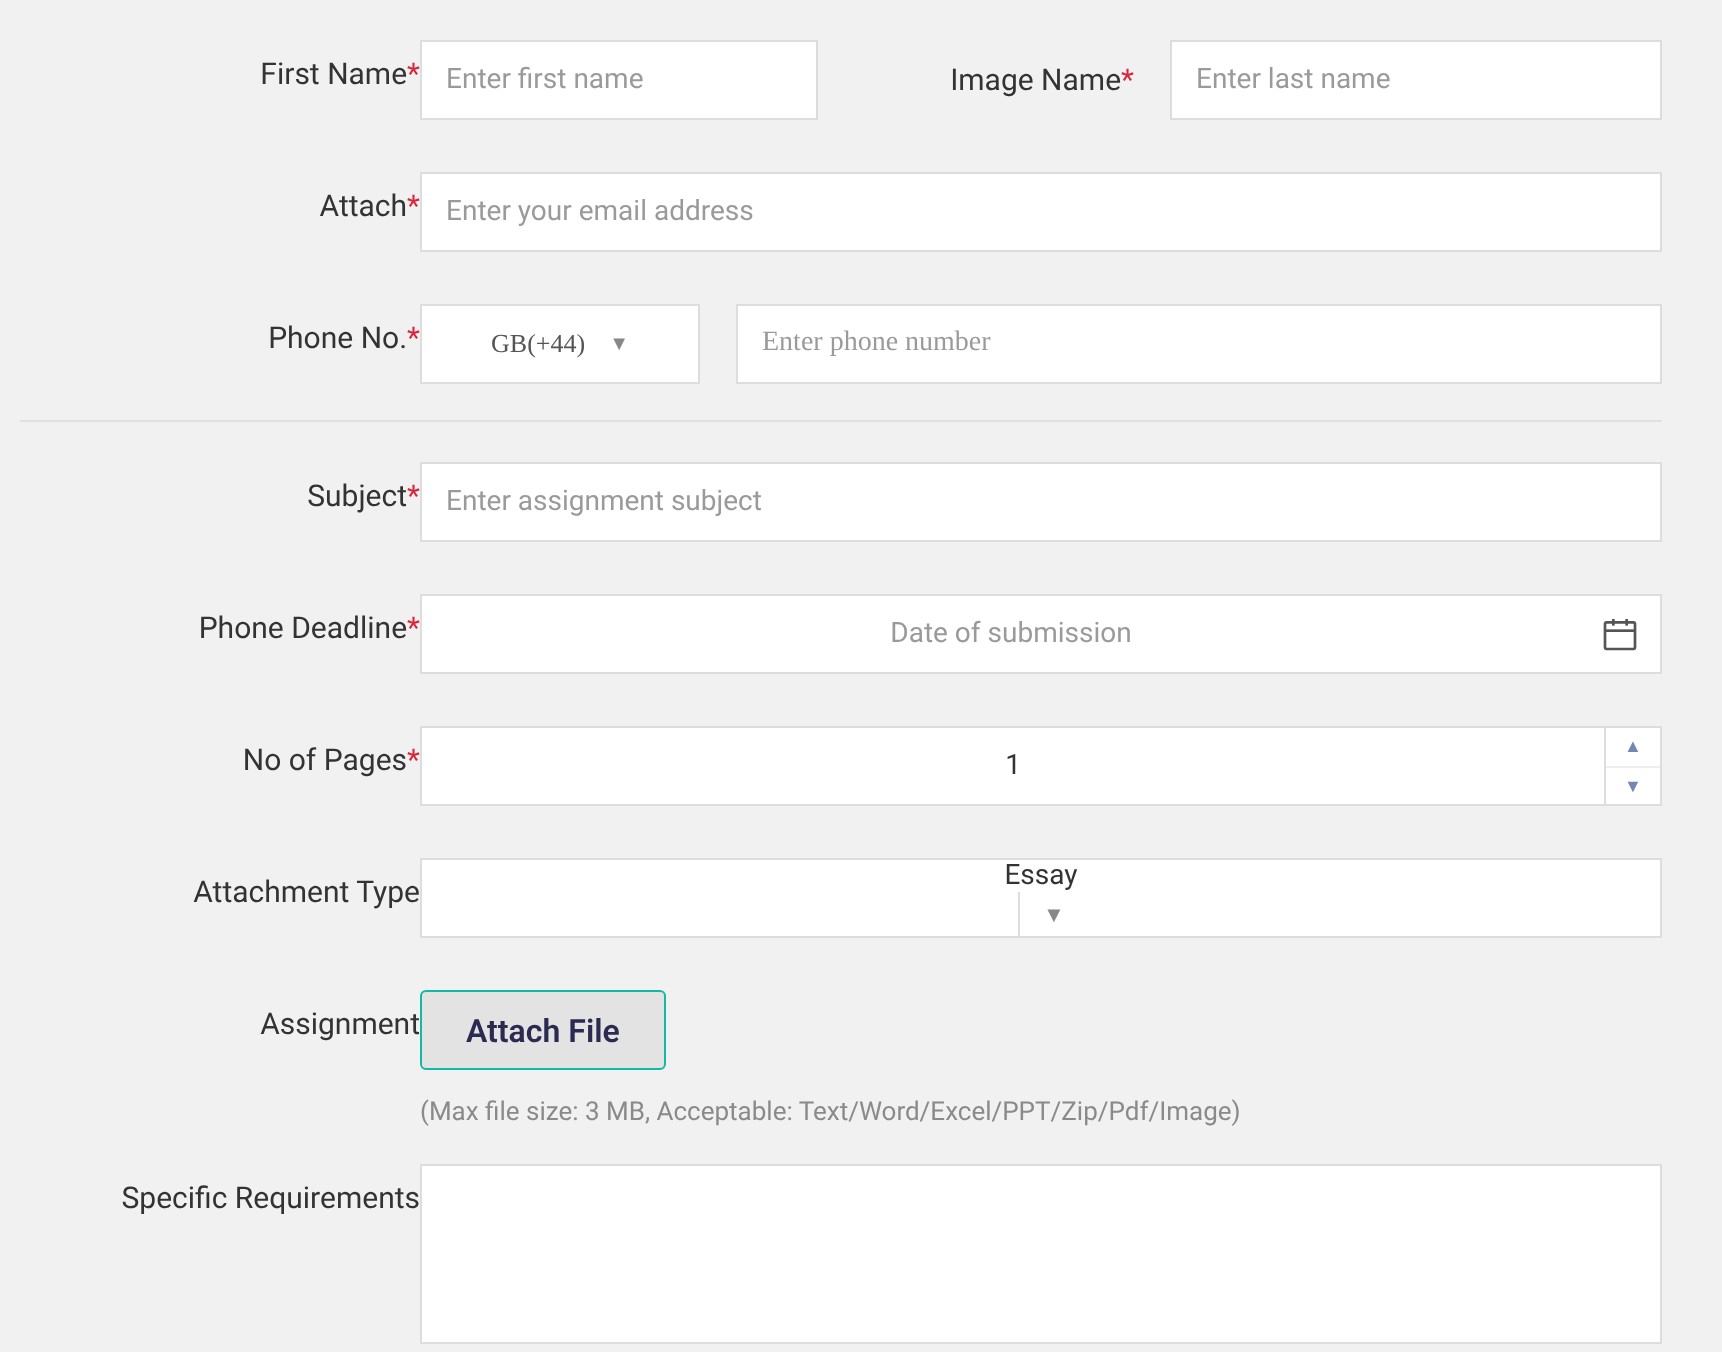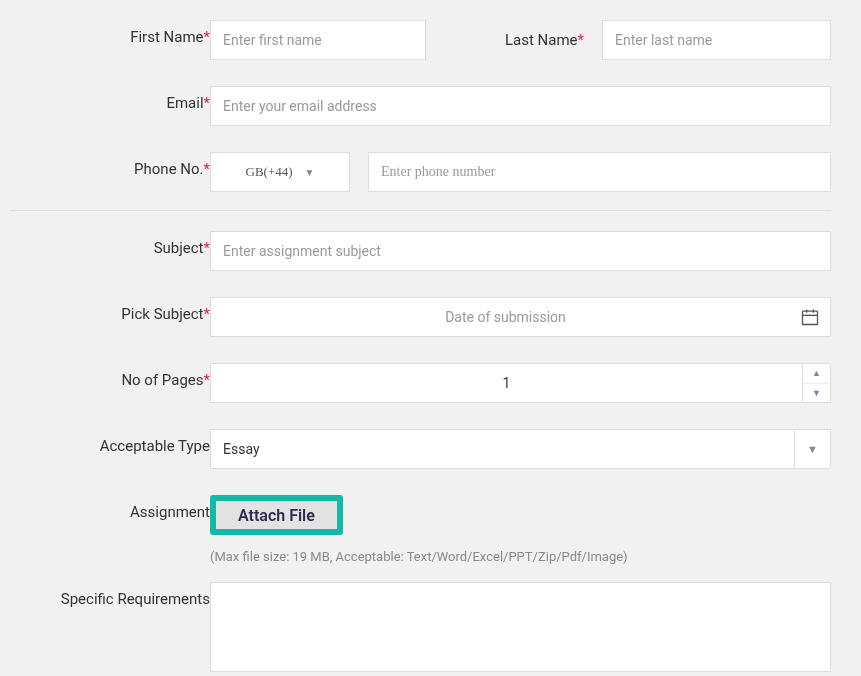--- a/index.html
+++ b/index.html
@@ -40,21 +40,21 @@
     border: 1px solid #ddd;
     height: 40px;
     padding: 0 12px;
     font-size: 14px;
     color: #333;
     outline: none;
     font-family: inherit;
   }
   .text-input::placeholder { color: #9a9a9a; }
   .text-input.full { width: 100%; }
-  .text-input.half { width: 216px; }
+  .text-input.half { width: 199px; }
   .phone-code {
     display: inline-flex;
     align-items: center;
     justify-content: center;
     gap: 12px;
     background: #fff;
     border: 1px solid #ddd;
     height: 40px;
     width: 140px;
     font-size: 13px;
@@ -112,31 +112,32 @@
     display:flex; align-items:center; justify-content:center;
   }
   .spinners button:first-child { border-bottom:1px solid #eee; }
   .select-wrap {
     position: relative; width:100%;
     background:#fff; border:1px solid #ddd;
     height:40px;
     display:flex; align-items:center;
     padding:0 12px;
     cursor:pointer;
+    flex-direction:column;
   }
   .select-wrap .sel-val { flex:1; font-size:14px; color:#333; }
   .select-wrap .sel-chev {
     border-left:1px solid #ddd;
     padding-left:12px;
     height:100%; display:flex; align-items:center;
     font-size:11px; color:#888;
   }
   .attach-btn {
     background: #e3e3e3;
-    border: 6px solid #14b8a6;
+    border: 1px solid #14b8a6;
     border-radius: 3px;
     padding: 0 22px;
     height: 40px;
     font-size: 16px;
     font-weight: 600;
     color: #2b2b52;
     cursor: pointer;
     font-family: inherit;
   }
   .hint {
@@ -159,29 +160,29 @@
 
 <div class="form">
 
   <div class="row">
     <div class="label-col">
       <span>First Name</span><span class="req">*</span>
     </div>
     <div class="field-col">
       <input class="text-input half" placeholder="Enter first name" style="">
       <span class="second-label">
-        <span>Last Name</span><span class="req">*</span>
+        <span>Image Name</span><span class="req">*</span>
       </span>
       <input class="text-input half" style="flex: 1 1 0%;" placeholder="Enter last name">
     </div>
   </div>
 
   <div class="row">
     <div class="label-col">
-      <span>Email</span><span class="req">*</span>
+      <span>Attach</span><span class="req">*</span>
     </div>
     <div class="field-col">
       <input class="text-input full" placeholder="Enter your email address" style="">
     </div>
   </div>
 
   <div class="row" style="margin-bottom:18px">
     <div class="label-col">
       <span>Phone No.</span><span class="req">*</span>
     </div>
@@ -200,21 +201,21 @@
     <div class="label-col">
       <span>Subject</span><span class="req">*</span>
     </div>
     <div class="field-col">
       <input class="text-input full" placeholder="Enter assignment subject" style="">
     </div>
   </div>
 
   <div class="row">
     <div class="label-col">
-      <span>Pick Subject</span><span class="req">*</span>
+      <span>Phone Deadline</span><span class="req">*</span>
     </div>
     <div class="field-col">
       <div class="date-wrap">
         <input class="text-input" placeholder="Date of submission" style="">
         <span class="cal-icon">
           <svg viewBox="0 0 24 24" width="20" height="20" fill="none" stroke="#555" stroke-width="1.6">
             <rect x="3" y="5" width="18" height="16" rx="1"></rect>
             <line x1="3" y1="10" x2="21" y2="10"></line>
             <line x1="8" y1="3" x2="8" y2="7"></line>
             <line x1="16" y1="3" x2="16" y2="7"></line>
@@ -240,40 +241,40 @@
         <div class="spinners">
           <button>▲</button>
           <button>▼</button>
         </div>
       </div>
     </div>
   </div>
 
   <div class="row">
     <div class="label-col">
-      <span>Acceptable Type</span>
+      <span>Attachment Type</span>
     </div>
     <div class="field-col">
       <div class="select-wrap">
         <span class="sel-val">Essay</span>
         <span class="sel-chev">▼</span>
       </div>
     </div>
   </div>
 
   <div class="row" style="margin-bottom:18px">
     <div class="label-col">
       <span>Assignment</span>
     </div>
     <div class="field-col">
       <div class="field-stack">
         <div>
           <button class="attach-btn">Attach File</button>
         </div>
-        <div class="hint">(Max file size: 19 MB, Acceptable: Text/Word/Excel/PPT/Zip/Pdf/Image)</div>
+        <div class="hint">(Max file size: 3 MB, Acceptable: Text/Word/Excel/PPT/Zip/Pdf/Image)</div>
       </div>
     </div>
   </div>
 
   <div class="row" style="margin-bottom:0">
     <div class="label-col">
       <span>Specific Requirements</span>
     </div>
     <div class="field-col">
       <div class="field-stack">

